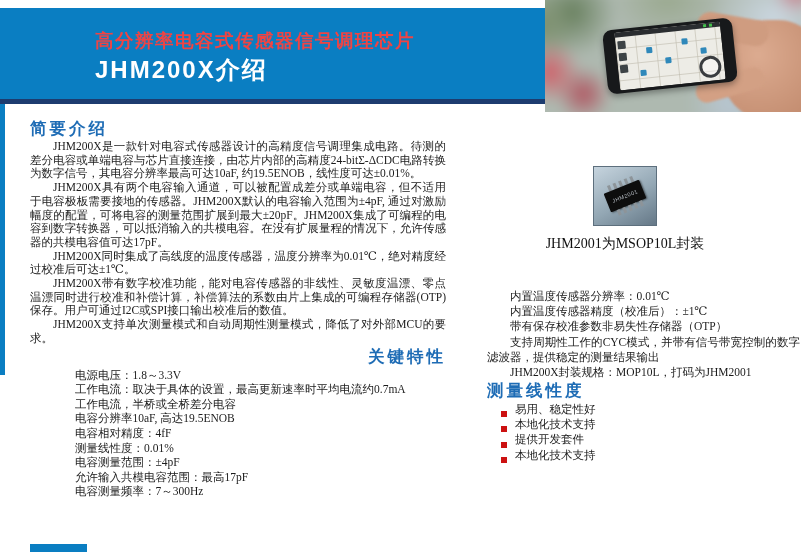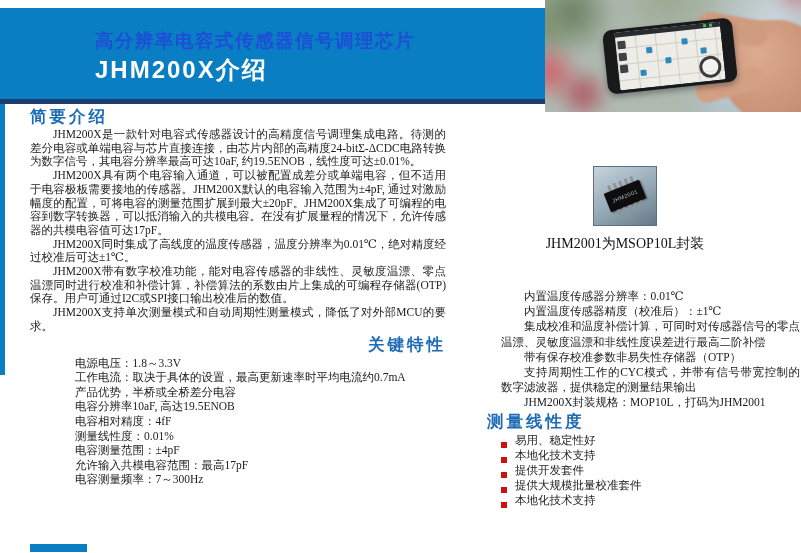--- a/index.html
+++ b/index.html
@@ -3,21 +3,21 @@
 <meta charset="utf-8">
 <style>
   html,body{margin:0;padding:0;background:#ffffff;}
   .page{position:relative;width:801px;height:553px;background:#fff;overflow:hidden;
         font-family:"Liberation Serif","DejaVu Serif",serif;color:#1b1b1b;}
 
   
   .stripe-left{position:absolute;left:0;top:8px;width:5px;height:367px;background:#0a7ec2;}
   .header-band{position:absolute;left:0;top:8px;width:545px;height:91px;background:#0a7ec2;}
   .header-edge{position:absolute;left:0;top:99px;width:545px;height:5px;background:#1d3c6f;}
-  .title1{position:absolute;left:95px;top:28px;color:#1d4ed8;font-family:"Liberation Sans","DejaVu Sans",sans-serif;
+  .title1{position:absolute;left:95px;top:28px;color:#ef4444;font-family:"Liberation Sans","DejaVu Sans",sans-serif;
           font-size:18.5px;font-weight:bold;letter-spacing:1.5px;}
   .title2{position:absolute;left:95px;top:54px;color:#fff;font-family:"Liberation Sans","DejaVu Sans",sans-serif;
           font-size:24px;font-weight:bold;letter-spacing:2px;}
 
   
   .photo{position:absolute;left:545px;top:0;width:256px;height:112px;overflow:hidden;background:#b9c3bb;}
   .bokeh{position:absolute;left:-12px;top:-12px;right:-12px;bottom:-12px;filter:blur(6px);
     background:
       radial-gradient(45px 45px at 6% 62%, #cf5f68 0%, rgba(207,95,104,0) 70%),
       radial-gradient(55px 55px at 2% 28%, #7a8e6a 0%, rgba(122,142,106,0) 70%),
@@ -42,21 +42,21 @@
                          linear-gradient(90deg, rgba(190,186,172,.6) 1px, transparent 1px);
         background-size:20px 16px;overflow:hidden;}
   .statusbar{position:absolute;left:0;top:0;right:0;height:5px;background:#2a2d30;}
   .statusdot{position:absolute;top:1px;width:3px;height:3px;background:#45c24d;}
   .sidebtn{position:absolute;left:2px;width:8px;height:8px;background:#3d4346;border-radius:1px;}
   .marker{position:absolute;width:6px;height:6px;background:#2f88ba;border-radius:1px;}
   .compass{position:absolute;right:3px;bottom:3px;width:16px;height:16px;border:3px solid #393c3f;
         border-radius:50%;background:rgba(255,255,255,.4);}
 
   
-  .col-left{position:absolute;left:30px;top:106px;width:416px;}
+  .col-left{position:absolute;left:30px;top:118px;width:416px;}
   .col-right{position:absolute;left:487px;top:166px;width:313px;}
   h2.section{margin:0;color:#1e6cb5;font-size:16.5px;font-weight:bold;letter-spacing:3px;}
   .intro-heading{margin-bottom:5px;}
   .para{margin:0;font-size:11.5px;line-height:13.7px;text-indent:2em;text-align:justify;}
   .kf-heading{margin-top:8px;margin-bottom:5px;text-align:right;}
   .kf-list{padding-left:45px;}
   .kf-item{font-size:11.5px;line-height:14.6px;}
 
   .chip-block{width:180px;margin-left:48px;text-align:center;}
   .chip-square{width:62px;height:58px;margin:0 auto;position:relative;
@@ -64,21 +64,21 @@
       border:1px solid #5d6f7d;display:flex;align-items:center;justify-content:center;}
   .chip-rot{transform:rotate(-22deg);display:flex;flex-direction:column;align-items:center;}
   .pins{display:flex;gap:3px;}
   .pin{width:3px;height:6px;background:#8d9499;}
   .chip-body{width:38px;height:20px;background:#0d0d0d;border-radius:1px;display:flex;
       align-items:center;justify-content:center;box-shadow:1px 1px 2px rgba(0,0,0,.5);}
   .chip-label{color:#b9bfc6;font-size:5.5px;font-family:"Liberation Sans",sans-serif;letter-spacing:.5px;}
   .chip-caption{margin-top:9px;font-size:14px;color:#111;}
 
   .rf-list{margin-top:36px;}
-  .rf-item{font-size:11.5px;line-height:15.2px;text-indent:2em;text-align:justify;margin-left:14px;}
+  .rf-item{font-size:11.5px;line-height:15.2px;text-indent:2em;text-align:justify;}
   .adv-heading{margin-top:11px;margin-bottom:3px;}
   .adv-list{padding-left:14px;}
   .adv-item{font-size:11.5px;line-height:15.1px;display:flex;align-items:flex-end;}
   .bullet{display:inline-block;width:6px;height:6px;background:#cc1111;margin-right:8px;flex:0 0 auto;}
 
   .bottom-bar{position:absolute;left:30px;top:544px;width:57px;height:8px;background:#0a7ec2;}
 </style>
 </head>
 <body>
 
@@ -128,21 +128,21 @@
 
         <p class="para">JHM200X支持单次测量模式和自动周期性测量模式，降低了对外部MCU的要求。</p>
       </div>
     <h2 class="section kf-heading">关键特性</h2>
     <div class="kf-list">
 
         <div class="kf-item">电源电压：1.8～3.3V</div>
 
         <div class="kf-item">工作电流：取决于具体的设置，最高更新速率时平均电流约0.7mA</div>
 
-        <div class="kf-item">产品优势，半桥或全桥差分电容</div>
+        <div class="kf-item">工作电流，半桥或全桥差分电容</div>
 
         <div class="kf-item">电容分辨率10aF, 高达19.5ENOB</div>
 
         <div class="kf-item">电容相对精度：4fF</div>
 
         <div class="kf-item">测量线性度：0.01%</div>
 
         <div class="kf-item">电容测量范围：±4pF</div>
 
         <div class="kf-item">允许输入共模电容范围：最高17pF</div>
@@ -176,21 +176,20 @@
       </div>
       <div class="chip-caption">JHM2001为MSOP10L封装</div>
     </div>
 
     <div class="rf-list">
 
         <div class="rf-item">内置温度传感器分辨率：0.01℃</div>
 
         <div class="rf-item">内置温度传感器精度（校准后）：±1℃</div>
 
-        <div class="rf-item">集成校准和温度补偿计算，可同时对传感器信号的零点温漂、灵敏度温漂和非线性度误差进行最高二阶补偿</div>
 
 
         <div class="rf-item">带有保存校准参数非易失性存储器（OTP）</div>
 
         <div class="rf-item">支持周期性工作的CYC模式，并带有信号带宽控制的数字滤波器，提供稳定的测量结果输出</div>
 
         <div class="rf-item">JHM200X封装规格：MOP10L，打码为JHM2001</div>
       </div>
 
     <h2 class="section adv-heading">测量线性度</h2>
@@ -204,24 +203,20 @@
         <div class="adv-item">
           <span class="bullet"></span>
           <span>本地化技术支持</span>
         </div>
 
         <div class="adv-item">
           <span class="bullet"></span>
           <span>提供开发套件</span>
         </div>
 
-        <div class="adv-item">
-          <span class="bullet"></span>
-          <span>提供大规模批量校准套件</span>
-        </div>
 
         <div class="adv-item">
           <span class="bullet"></span>
           <span>本地化技术支持</span>
         </div>
       </div>
   </div>
 
   <div class="bottom-bar"></div>
 </div>

